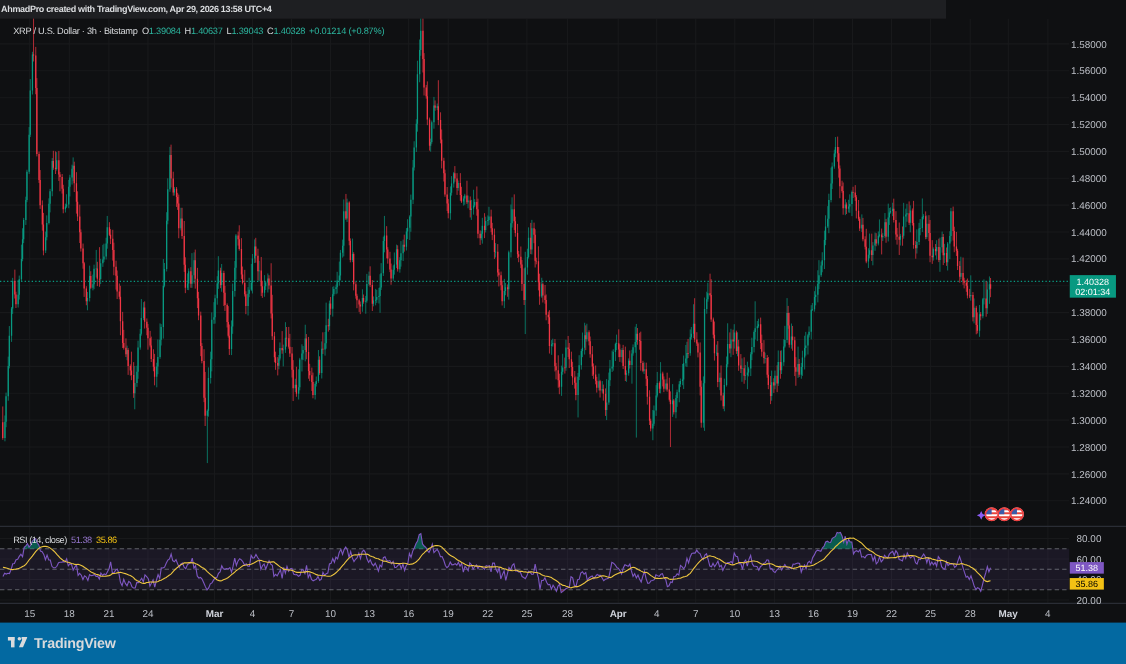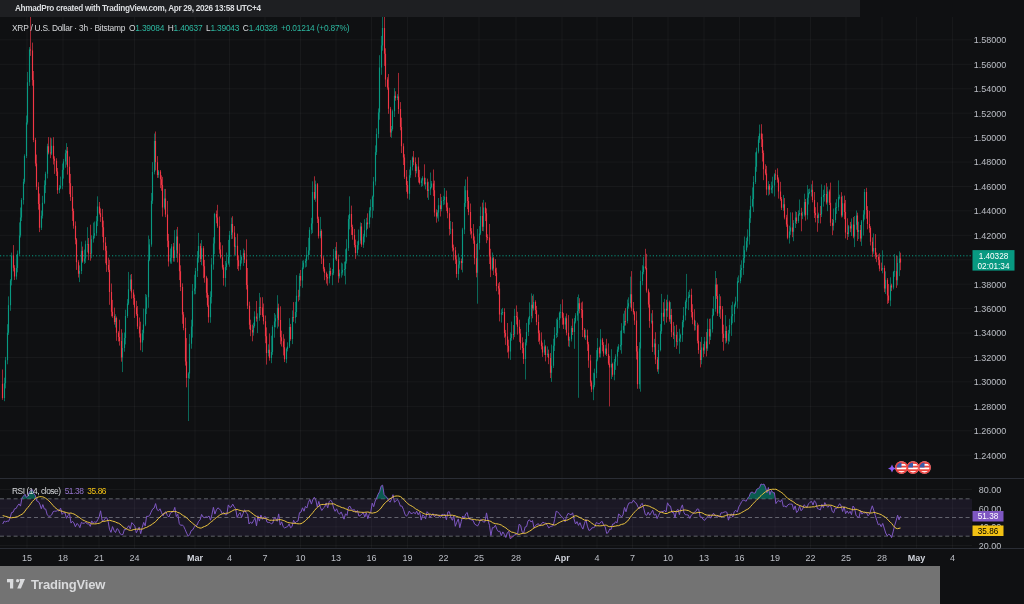--- a/index.html
+++ b/index.html
@@ -1,17 +1,17 @@
 <!DOCTYPE html>
 <html><head><meta charset="utf-8"><style>
 html,body{margin:0;padding:0;width:1024px;height:604px;background:#0f1012;overflow:hidden;
 font-family:"Liberation Sans",sans-serif;}
 #topbar{position:absolute;left:0;top:0;width:860px;height:17px;background:#1e1f22;
-color:#dcdee1;font-size:8.2px;font-weight:700;line-height:17px;padding-left:15px;letter-spacing:-0.3px;box-sizing:border-box;}
-#botbar{position:absolute;left:0;top:566px;width:940px;height:38px;background:#737373;}
+color:#dcdee1;font-size:8.2px;font-weight:700;line-height:17px;padding-left:1px;letter-spacing:-0.3px;box-sizing:border-box;}
+#botbar{position:absolute;left:0;top:566px;width:1024px;height:38px;background:#0369a1;}
 #botbar .txt{position:absolute;left:31px;top:10.5px;font-size:13px;font-weight:700;color:#d9dadc;letter-spacing:-0.2px;}
 </style></head>
 <body>
 <div id="chart" style="position:absolute;left:0;top:0;width:1024px;height:604px">
     <svg width="1024" height="604" viewBox="0 0 1024 604" font-family="Liberation Sans, sans-serif" style="position:absolute;top:0;left:0">
       <path d="M0 39.9H972M0 64.3H972M0 88.8H972M0 113.2H972M0 137.6H972M0 162.1H972M0 186.5H972M0 210.9H972M0 235.3H972M0 259.8H972M0 284.2H972M0 308.6H972M0 333.1H972M0 357.5H972M0 381.9H972M0 406.4H972M0 430.8H972M0 455.2H972M0 489.5H972M0 508.2H972M0 526.8H972M0 545.5H972M27 17V548M63 17V548M99 17V548M134.5 17V548M195 17V548M229.5 17V548M265 17V548M300.5 17V548M336 17V548M371.5 17V548M407.5 17V548M443.5 17V548M479 17V548M516 17V548M562 17V548M597 17V548M632.5 17V548M668 17V548M704 17V548M739.5 17V548M775 17V548M810.5 17V548M846 17V548M882 17V548M916.6 17V548M952.6 17V548" stroke="rgba(255,255,255,0.04)" stroke-width="1" fill="none"></path>
       <path d="M0 478.5H1024M0 548.5H1024" stroke="#2a2d35" stroke-width="1"></path>
       <rect x="0" y="498.8" width="972" height="37.3" fill="rgba(126,87,194,0.11)"></rect>
       <path d="M0 498.8H972" stroke="rgba(178,181,190,0.48)" stroke-width="1" stroke-dasharray="4 2.8" fill="none"></path>
       <path d="M0 517.5H972" stroke="rgba(178,181,190,0.48)" stroke-width="1" stroke-dasharray="4 2.8" fill="none"></path>

